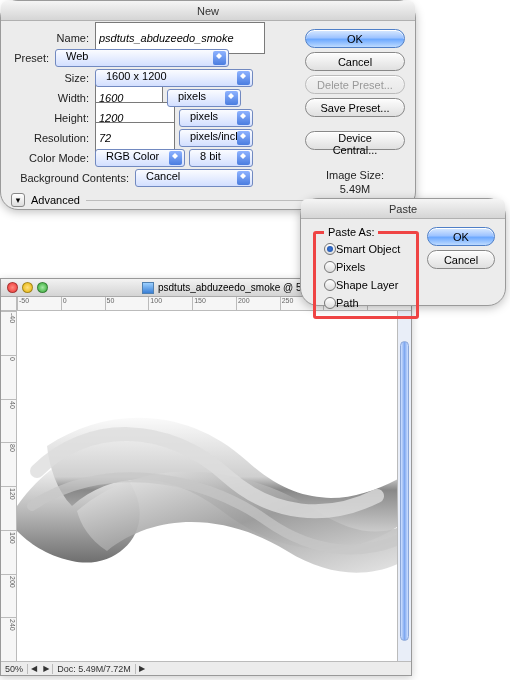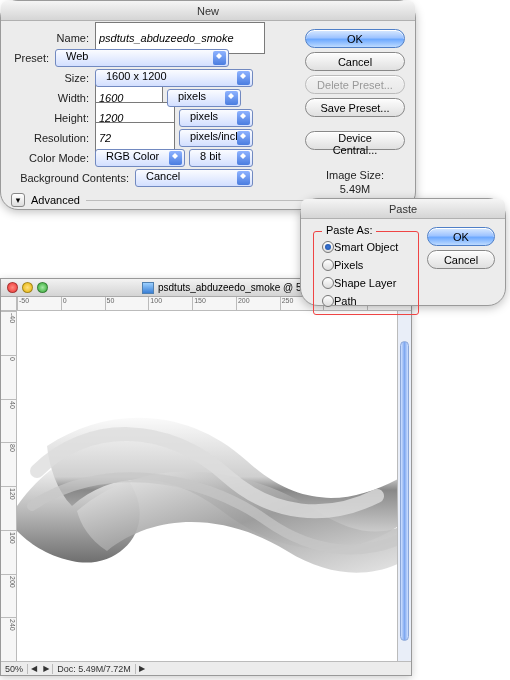--- a/index.html
+++ b/index.html
@@ -26,21 +26,21 @@
 .aqua-btn { height:19px; background:linear-gradient(#fdfdfd,#e0e0e0); border:1px solid #888; border-radius:10px; font-size:11px; padding:0 10px; box-shadow: inset 0 1px 0 #fff; }
 .aqua-btn.primary { background:linear-gradient(#daeaff 0%,#9fc4ff 45%,#6da9ff 55%,#bedbff 100%); border-color:#4f7fc7; }
 .aqua-btn.disabled { color:#999; border-color:#bbb; background:linear-gradient(#f3f3f3,#e8e8e8); }
 .round-toggle { width:14px; height:14px; border:1px solid #888; border-radius:3px; background:linear-gradient(#fff,#ddd); display:inline-flex; align-items:center; justify-content:center; font-size:9px; }
 .adv { display:flex; align-items:center; gap:6px; font-size:11px; margin-top:6px; }
 .adv-line { flex:1; height:1px; background:#bdbdbd; }
 .nd-imgsize { font-size:11px; text-align:center; margin-top:14px; color:#222; line-height:14px; }
 
 
 #paste-dialog { left:300px; top:198px; width:206px; height:108px; z-index:10; }
-.fieldset { border:1px solid #ef4444; border-radius:3px; margin: 4px 0 0 2px; padding:6px 8px 4px; position:relative; width:116px; }
+.fieldset { border:3px solid #ef4444; border-radius:3px; margin: 4px 0 0 2px; padding:6px 8px 4px; position:relative; width:116px; }
 .fieldset-title { position:absolute; top:-8px; left:8px; background:#ececec; padding:0 4px; font-size:11px; }
 .radio-row { display:flex; align-items:center; gap:0; font-size:11px; height:18px; }
 .radio { width:12px; height:12px; border:1px solid #777; border-radius:50%; background:linear-gradient(#fff,#ddd); display:inline-flex; align-items:center; justify-content:center; }
 .radio.sel::after { content:""; width:6px; height:6px; border-radius:50%; background:radial-gradient(#3c77d6,#1b4ea5); }
 .paste-side { display:flex; flex-direction:column; gap:4px; }
 
 
 #doc-window { position:absolute; left:0; top:278px; width:412px; height:398px; border:1px solid #999; box-shadow:0 2px 8px rgba(0,0,0,0.2); background:#fff; }
 .win-bar { height:18px; background:linear-gradient(#f2f2f2,#d4d4d4); border-bottom:1px solid #aaa; display:flex; align-items:center; padding:0 6px; gap:4px; font-size:10px; }
 .tl-btn { width:11px; height:11px; border-radius:50%; border:1px solid rgba(0,0,0,0.3); }

